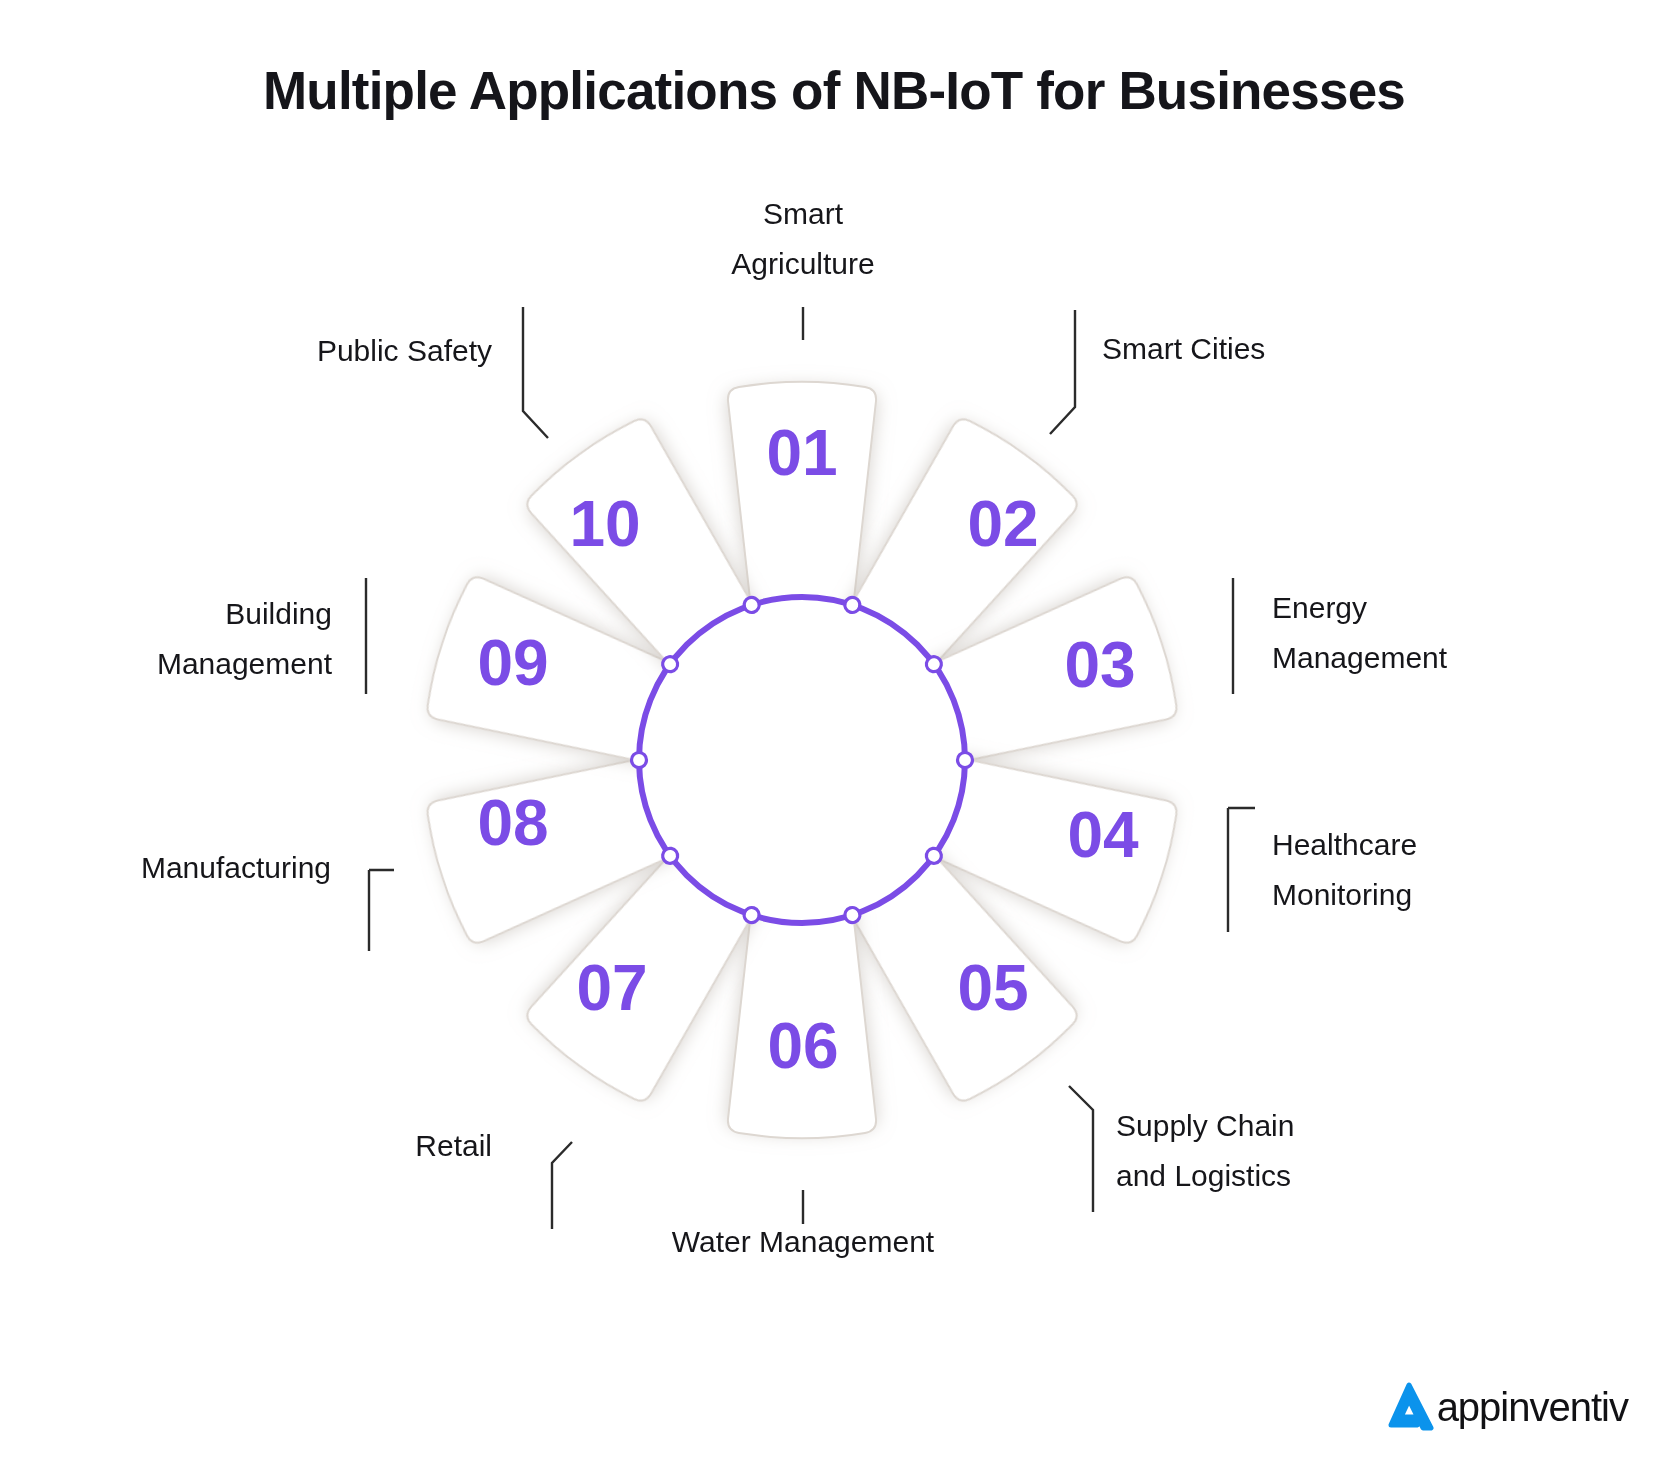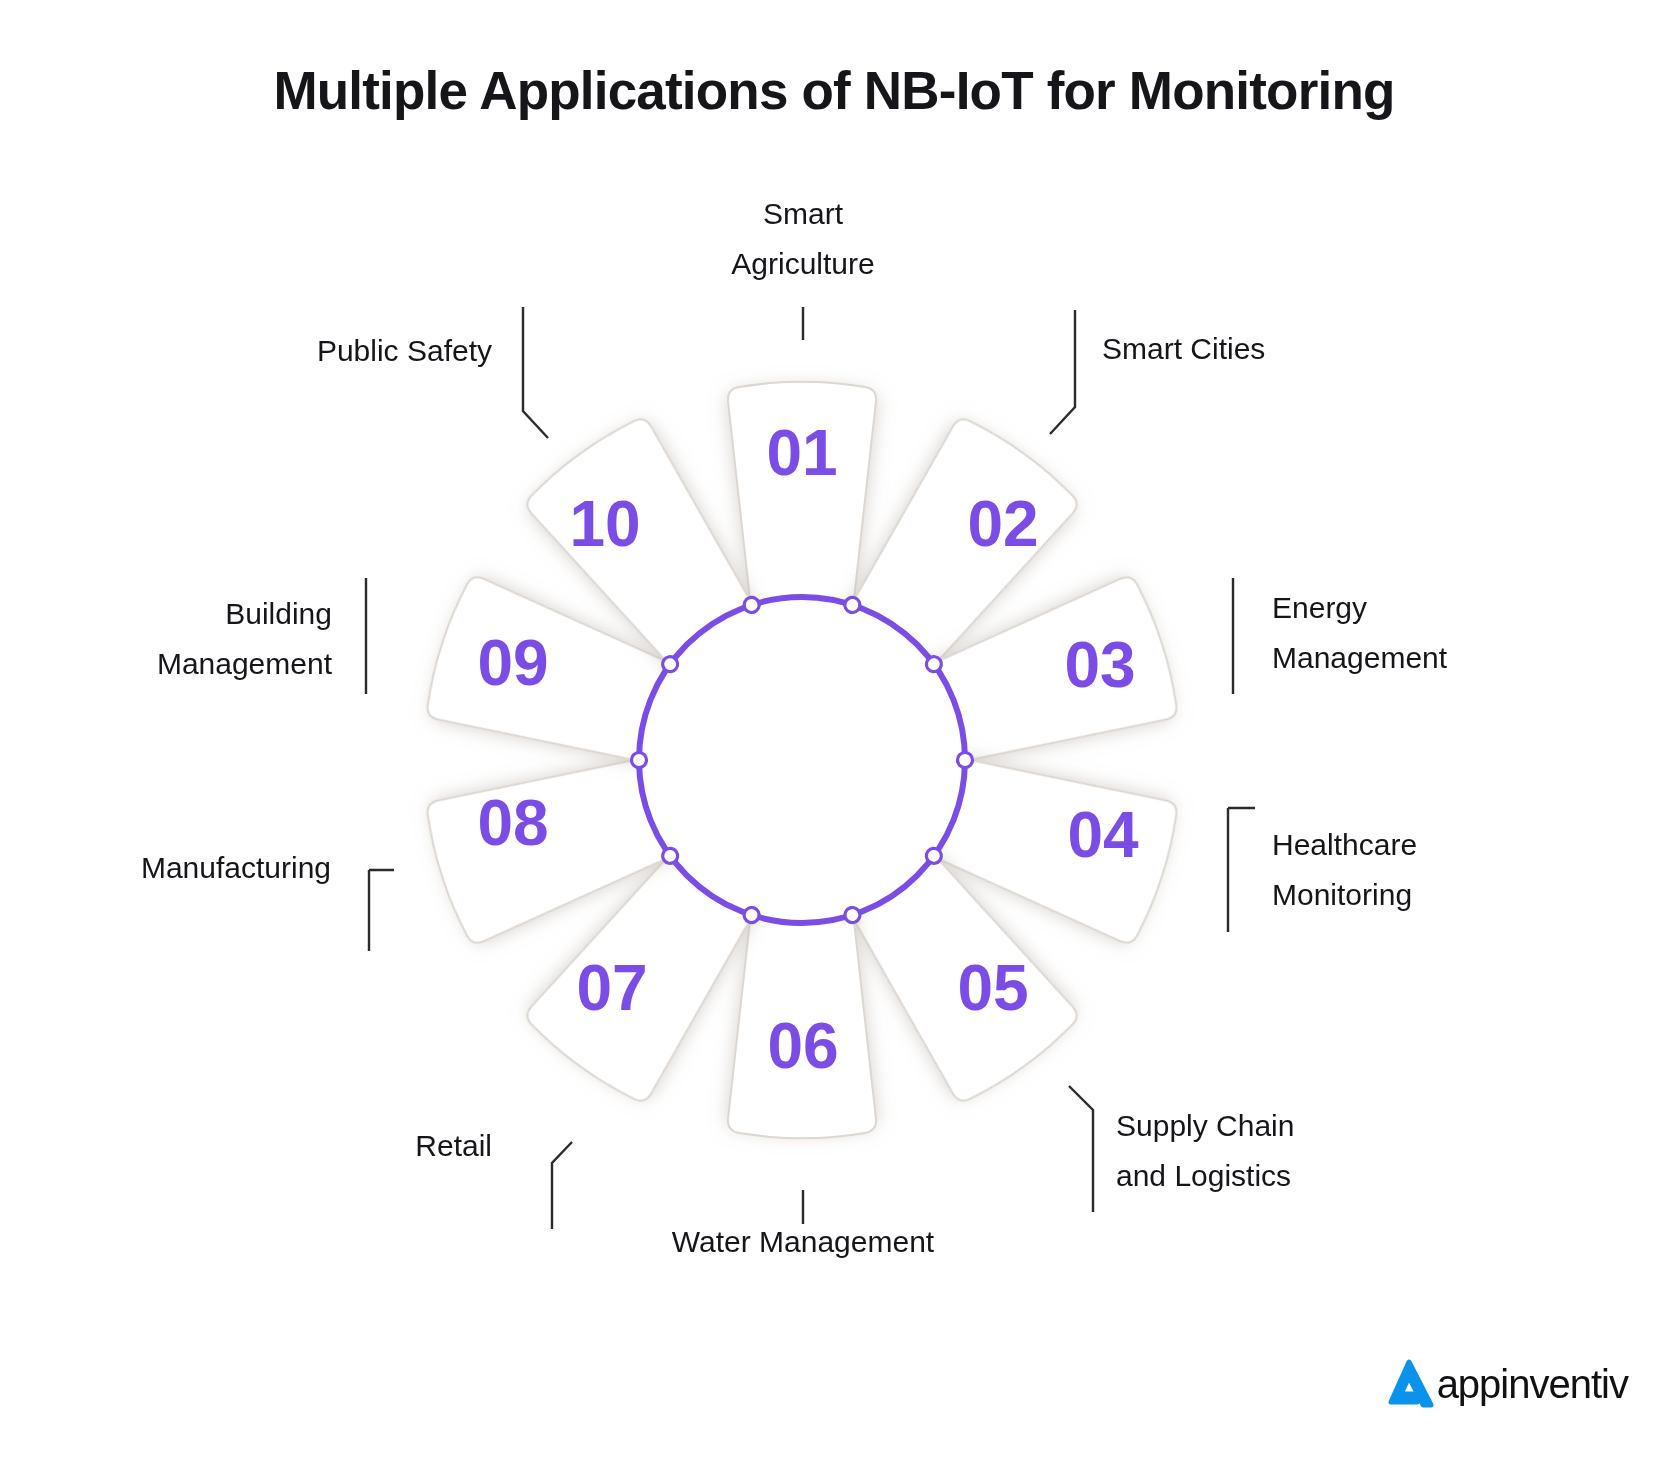--- a/index.html
+++ b/index.html
@@ -43,35 +43,35 @@
   .lbl.end{text-anchor:end;}
   .connector{
     fill:none;
     stroke:#2b2b2b;
     stroke-width:2.4;
     stroke-linecap:butt;
     stroke-linejoin:miter;
   }
   #logo{
     position:absolute;
-    right:40px;bottom:56px;
+    right:40px;bottom:33px;
     display:flex;
     align-items:center;
   }
   #logo-text{
     font-size:40px;
     color:#111114;
     letter-spacing:-1px;
     font-family:"Liberation Sans","DejaVu Sans",sans-serif;
   }
 </style>
 </head>
 <body>
 
-<div id="page-title">Multiple Applications of NB-IoT for Monitoring</div>
+<div id="page-title">Multiple Applications of NB-IoT for Businesses</div>
 
 <div id="wheel-wrap">
 <svg width="1668" height="1466" viewBox="0 0 1668 1466" xmlns="http://www.w3.org/2000/svg">
   <defs>
     <filter id="softshadow" x="-40%" y="-40%" width="180%" height="180%">
       <feDropShadow dx="0" dy="5" stdDeviation="9" flood-color="#b8b0a8" flood-opacity="0.55"></feDropShadow>
     </filter>
     <filter id="softshadow2" x="-40%" y="-40%" width="180%" height="180%">
       <feDropShadow dx="0" dy="3" stdDeviation="5" flood-color="#c4bdb6" flood-opacity="0.4"></feDropShadow>
     </filter>

